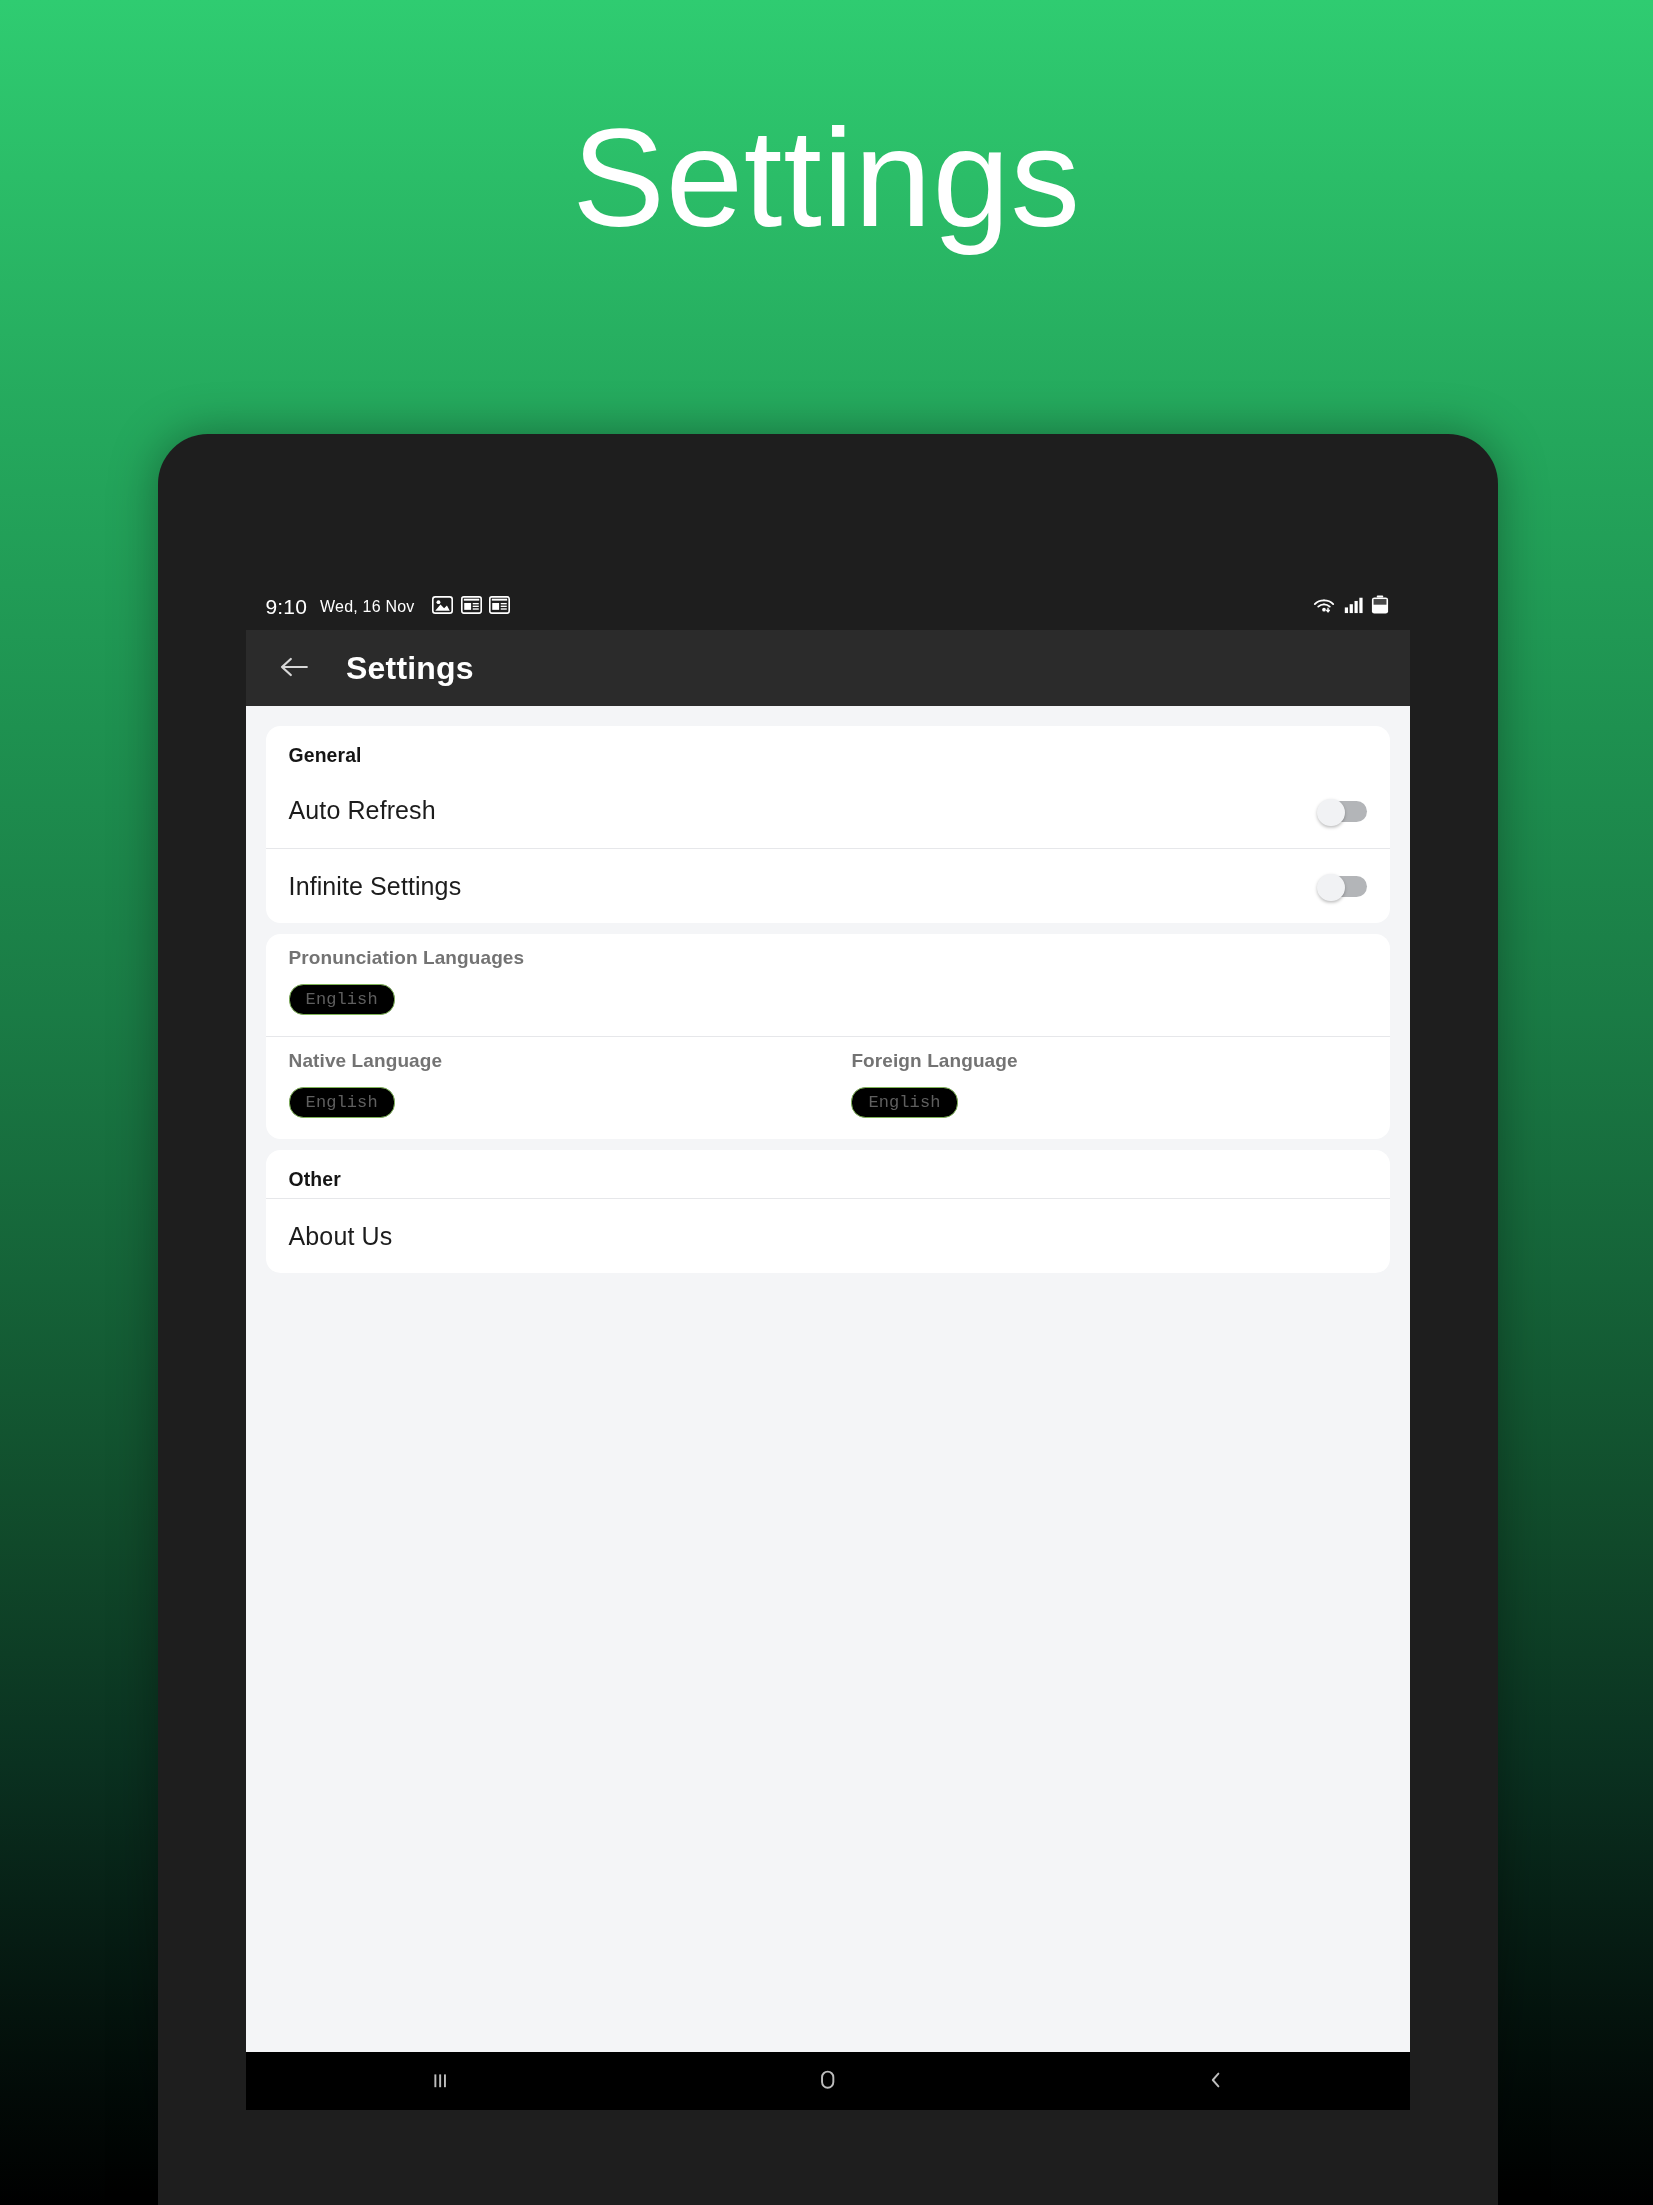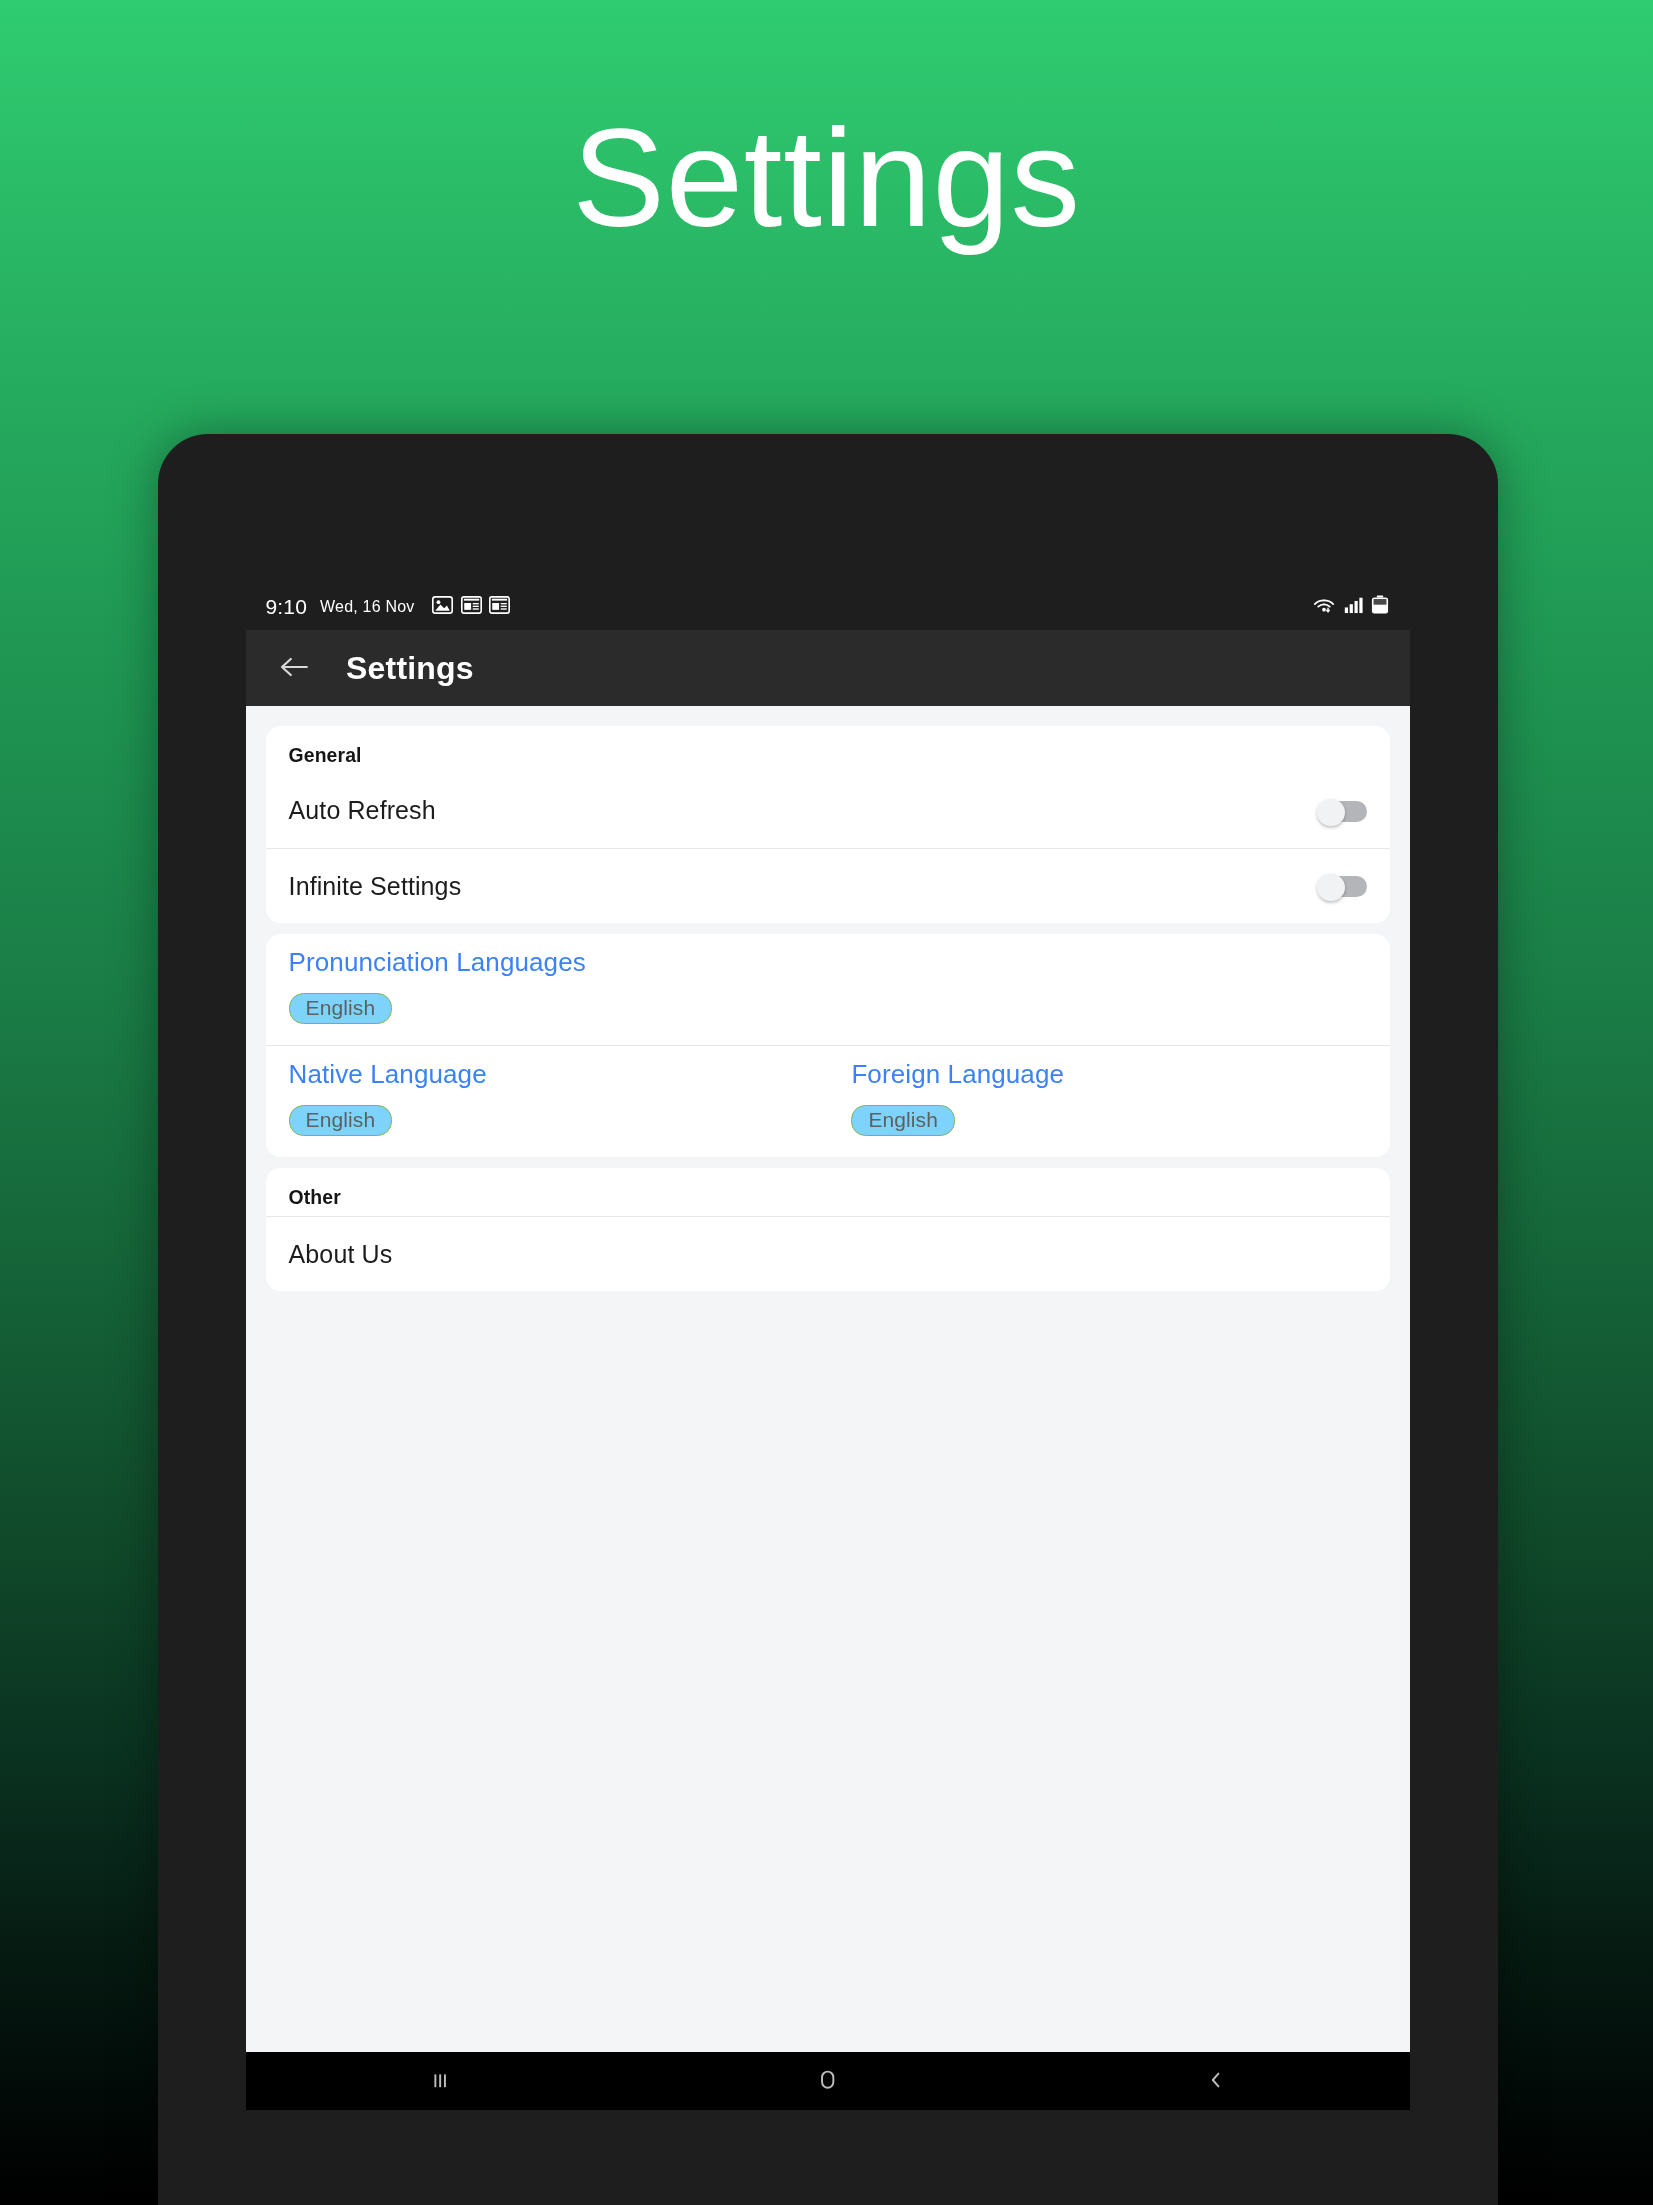--- a/index.html
+++ b/index.html
@@ -203,44 +203,45 @@
     border-radius: 50%;
     background: #f1f2f4;
     box-shadow: 0 1.6px 3.2px rgba(0,0,0,0.26);
   }
 
   
   .lang-block {
     padding: 13px 22.6px 21px 22.6px;
   }
   .lang-title {
-    font-size: 26px;
-    color: #3b82f6;
-    font-weight: 400;
+    font-size: 19px;
+    color: #737373;
+    font-weight: 700;
     margin-bottom: 14.5px;
     letter-spacing: 0.1px;
   }
   .chip-row {
     display: flex;
     gap: 9.7px;
     flex-wrap: wrap;
   }
   .chip {
     display: inline-flex;
     align-items: center;
     justify-content: center;
-    background: #7dd3fc;
+    background: #000000;
     border: 1.6px solid #7fb457;
     border-radius: 14.5px;
     height: 31px;
     padding: 0 16px;
-    font-size: 21px;
+    font-size: 17px;
     color: #5f5f5f;
     cursor: pointer;
     letter-spacing: 0.1px;
+    font-family: Liberation Mono, monospace;
   }
 
   .lang-split {
     display: flex;
     align-items: center;
   }
   .lang-split > .lang-block {
     flex: 1 1 50%;
   }
   .vertical-divider {

